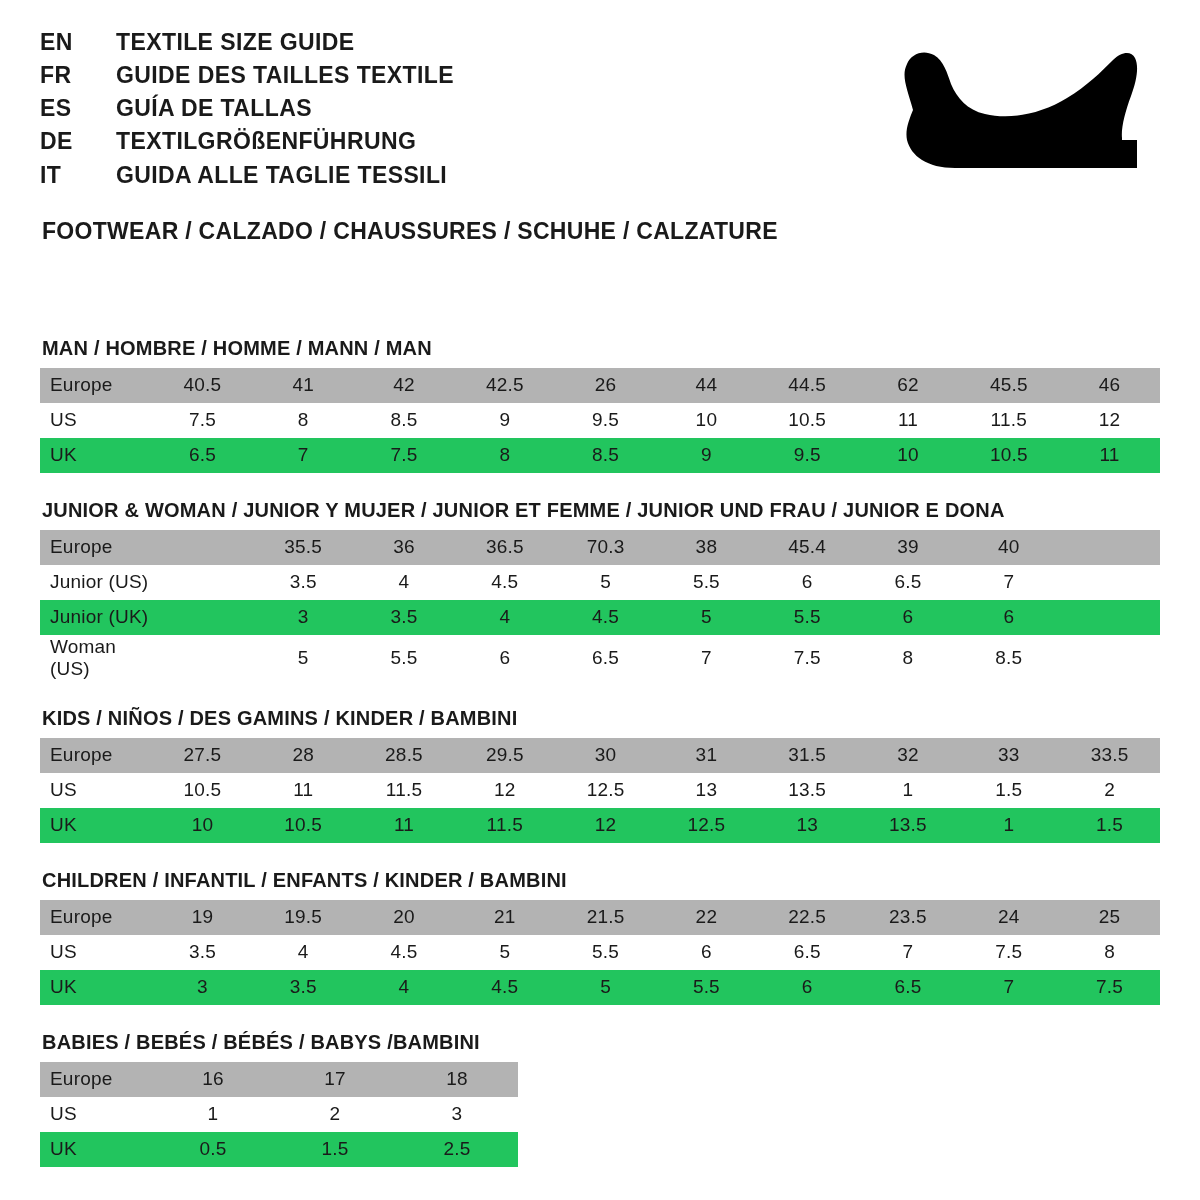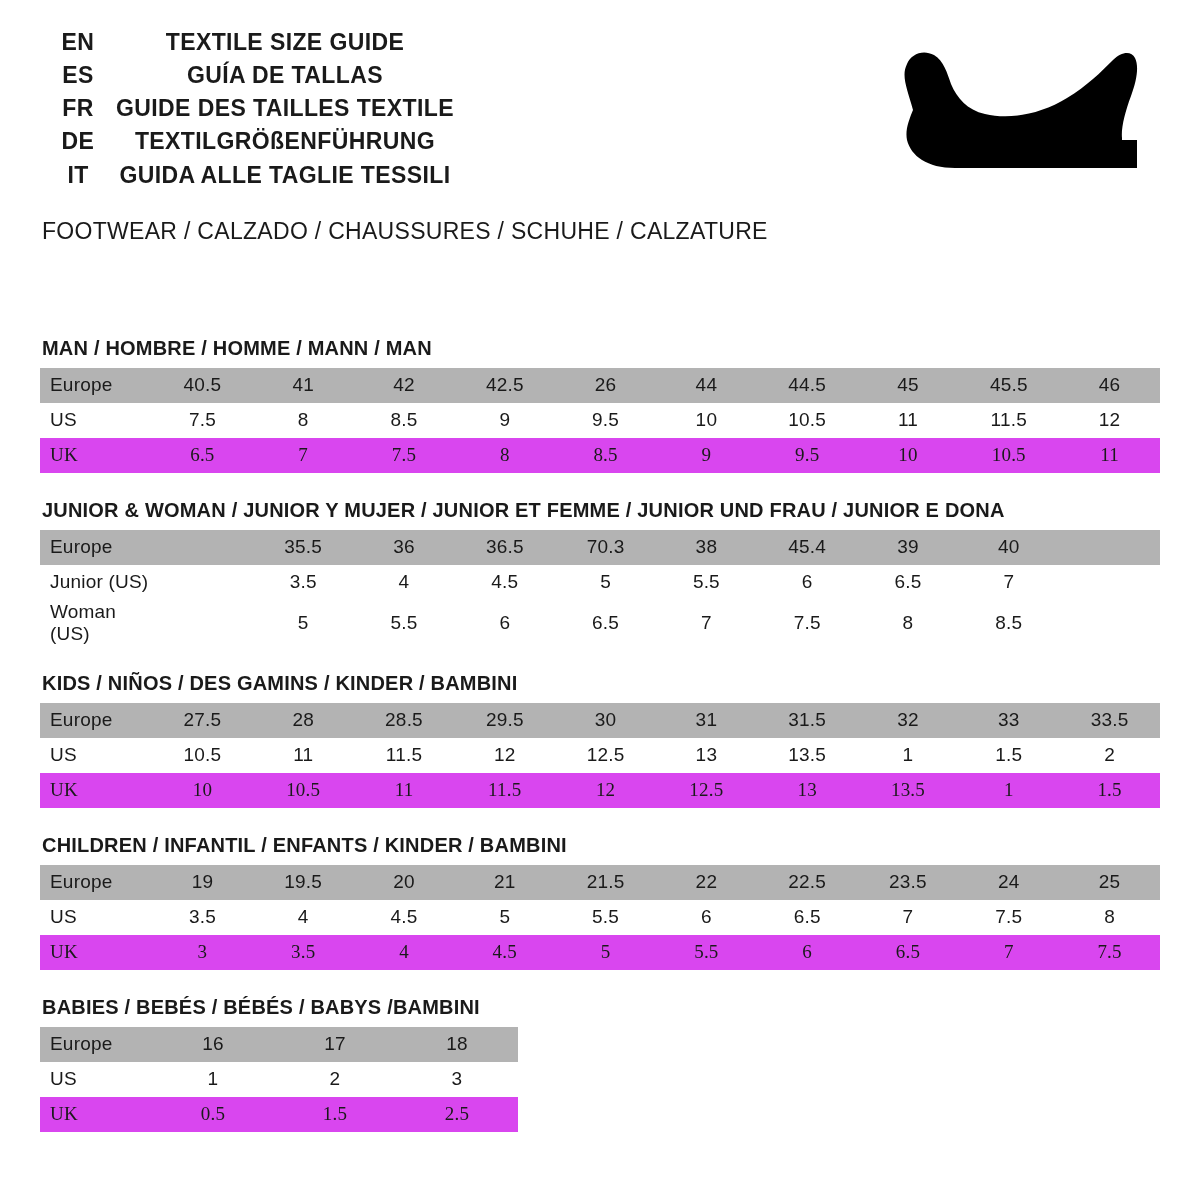--- a/index.html
+++ b/index.html
@@ -32,28 +32,27 @@
     border-collapse: collapse;
   }
   .lang-table td {
     font-size: 23px;
     font-weight: bold;
     letter-spacing: 0.4px;
     padding: 0 0 9px 0;
     vertical-align: top;
     line-height: 1.05;
     white-space: nowrap;
-    text-align: center;
   }
   .lang-code {
     width: 76px;
   }
   .section-title {
     font-size: 23px;
-    font-weight: normal;
+    font-weight: bold;
     letter-spacing: 0.3px;
     margin: 22px 0 0 0;
     padding-left: 2px;
   }
 
   .shoe-icon {
     position: absolute;
     top: 36px;
     right: 55px;
     width: 350px;
@@ -94,22 +93,21 @@
     text-align: left;
     padding-left: 10px;
   }
   tr.r-head td {
     background: #b3b3b3;
   }
   tr.r-light td {
     background: #ffffff;
   }
   tr.r-alt td {
-    background: #d946ef;
-    font-family: Liberation Serif, serif;
+    background: #22c55e;
   }
   
   col.c-label { width: 112px; }
   col.c-val { width: 100.8px; }
 
   
   table.size.narrow {
     width: 478px;
   }
   col.c-label-n { width: 112px; }
@@ -121,26 +119,26 @@
 <div class="page">
 
   <div class="header">
     <table class="lang-table">
       <tbody>
           <tr>
         <td class="lang-code">EN</td>
         <td>TEXTILE SIZE GUIDE</td>
       </tr>
       <tr>
+        <td class="lang-code">FR</td>
+        <td>GUIDE DES TAILLES TEXTILE</td>
+      </tr>
+      <tr>
         <td class="lang-code">ES</td>
         <td>GUÍA DE TALLAS</td>
-      </tr>
-      <tr>
-        <td class="lang-code">FR</td>
-        <td>GUIDE DES TAILLES TEXTILE</td>
       </tr>
       <tr>
         <td class="lang-code">DE</td>
         <td>TEXTILGRÖßENFÜHRUNG</td>
       </tr>
       <tr>
         <td class="lang-code">IT</td>
         <td>GUIDA ALLE TAGLIE TESSILI</td>
       </tr>
     </tbody>
@@ -178,21 +176,21 @@
         <tbody>
             <tr class="r-head">
           <td class="label">Europe</td>
           <td>40.5</td>
           <td>41</td>
           <td>42</td>
           <td>42.5</td>
           <td>26</td>
           <td>44</td>
           <td>44.5</td>
-          <td>45</td>
+          <td>62</td>
           <td>45.5</td>
           <td>46</td>
         </tr>
         <tr class="r-light">
           <td class="label">US</td>
           <td>7.5</td>
           <td>8</td>
           <td>8.5</td>
           <td>9</td>
           <td>9.5</td>
@@ -253,20 +251,33 @@
           <td class="label">Junior (US)</td>
           <td></td>
           <td>3.5</td>
           <td>4</td>
           <td>4.5</td>
           <td>5</td>
           <td>5.5</td>
           <td>6</td>
           <td>6.5</td>
           <td>7</td>
+          <td></td>
+        </tr>
+        <tr class="r-alt">
+          <td class="label">Junior (UK)</td>
+          <td></td>
+          <td>3</td>
+          <td>3.5</td>
+          <td>4</td>
+          <td>4.5</td>
+          <td>5</td>
+          <td>5.5</td>
+          <td>6</td>
+          <td>6</td>
           <td></td>
         </tr>
         <tr class="r-light">
           <td class="label">Woman (US)</td>
           <td></td>
           <td>5</td>
           <td>5.5</td>
           <td>6</td>
           <td>6.5</td>
           <td>7</td>

